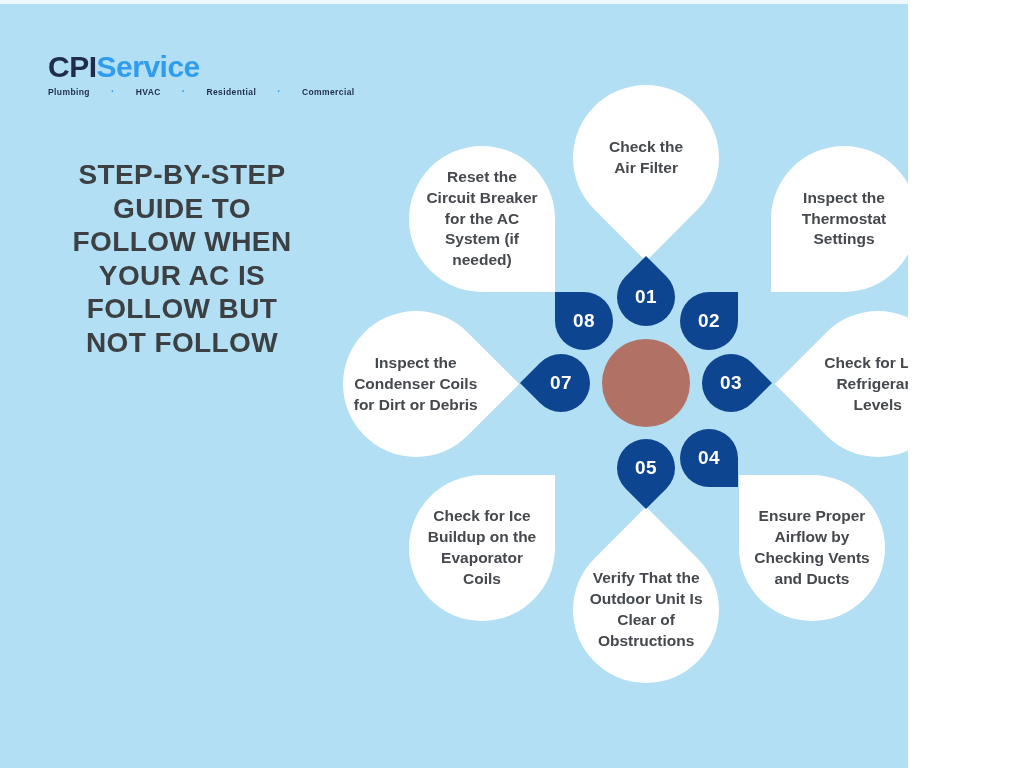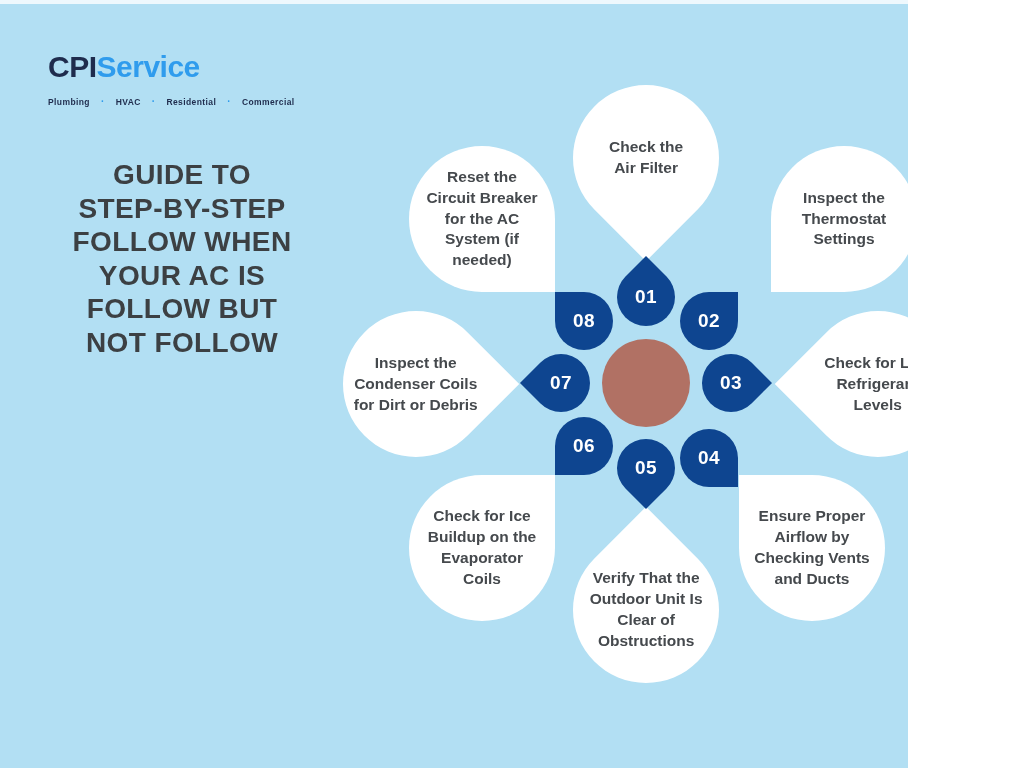--- a/index.html
+++ b/index.html
@@ -13,21 +13,21 @@
     position:absolute; left:0; top:0; width:1024px; height:4px;
     background:#eef8fd;
   }
 
   
   .logo { position:absolute; left:48px; top:52px; }
   .logo-text { font-size:30px; font-weight:800; letter-spacing:-0.5px; line-height:1; }
   .logo-cpi { color:#1f2c4d; }
   .logo-service { color:#2f9ced; }
   .logo-tagline {
-    margin-top:15px; display:flex; align-items:center; gap:11px;
+    margin-top:5px; display:flex; align-items:center; gap:21px;
     font-size:8.5px; font-weight:700; color:#1f2c4d; letter-spacing:0.4px;
   }
   .logo-tagline .dot { color:#2f9ced; font-size:10px; line-height:1; }
 
   
   .title {
     position:absolute; left:52px; top:158px; width:260px; margin:0;
     text-align:center; color:#3c4043;
     font-size:28px; font-weight:800; line-height:1.2; letter-spacing:0.4px;
   }
@@ -105,22 +105,22 @@
       <span class="dot">·</span>
       <span>HVAC</span>
       <span class="dot">·</span>
       <span>Residential</span>
       <span class="dot">·</span>
       <span>Commercial</span>
     </div>
   </header>
 
   <h1 class="title">
+    <div>STEP-BY-STEP</div>
     <div>GUIDE TO</div>
-    <div>STEP-BY-STEP</div>
     <div>FOLLOW WHEN</div>
     <div>YOUR AC IS</div>
     <div>FOLLOW BUT</div>
     <div>NOT FOLLOW</div>
   </h1>
 
   <div class="diagram">
 
     <div class="petal p1 pt-down">
       <div class="petal-inner">Check the Air Filter</div>
@@ -155,23 +155,20 @@
     </div>
     <div class="drop d3 pt-right">
       <span class="drop-inner">03</span>
     </div>
     <div class="drop d4 pt-downright">
       <span class="drop-inner">04</span>
     </div>
     <div class="drop d5 pt-down">
       <span class="drop-inner">05</span>
     </div>
-    <div class="drop d6 pt-downleft">
-      <span class="drop-inner">06</span>
-    </div>
     <div class="drop d7 pt-left">
       <span class="drop-inner">07</span>
     </div>
     <div class="drop d8 pt-upleft">
       <span class="drop-inner">08</span>
     </div>
 
     <div class="center-circle"></div>
   </div>
 </div>

